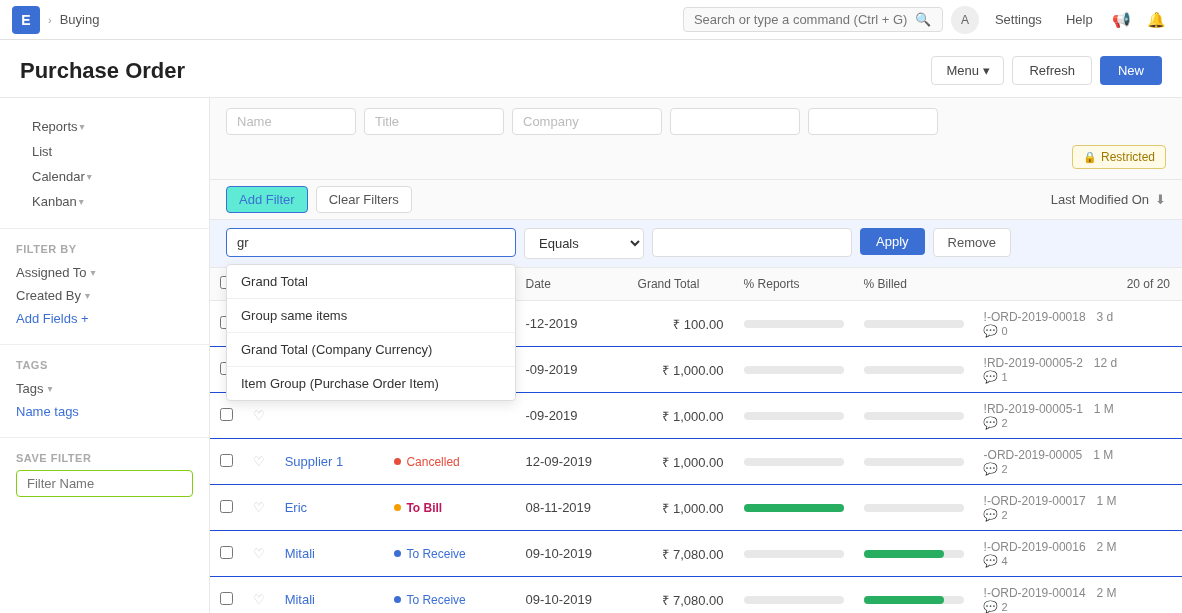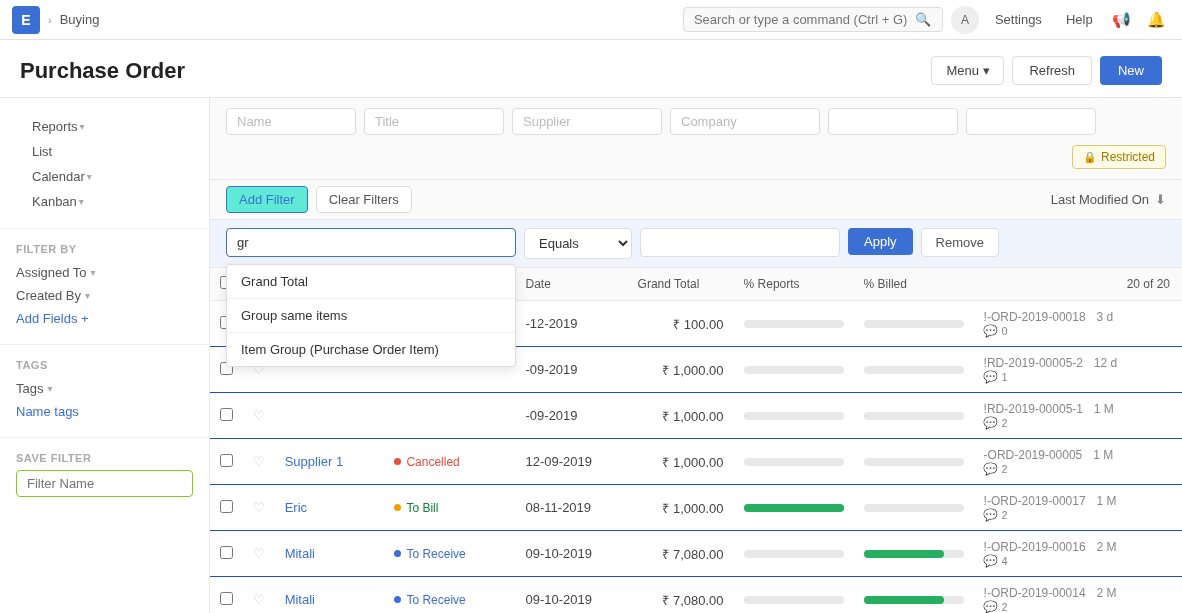--- a/index.html
+++ b/index.html
@@ -145,21 +145,21 @@
       box-shadow: 0 4px 12px rgba(0,0,0,0.1); z-index: 100;
     }
     .dropdown-item {
       padding: 9px 14px; cursor: pointer; font-size: 13px; color: #333;
       border-bottom: 1px solid #f0f0f0;
     }
     .dropdown-item:last-child { border-bottom: none; }
     .filter-equals-select {
       margin-left: 8px; padding: 6px 10px; border: 1px solid #ddd; border-radius: 4px;
       font-size: 13px; color: #333; background: #fff; cursor: pointer; outline: none;
-      width: 108px;
+      width: 120px;
     }
     .filter-value-input {
       margin-left: 8px; padding: 6px 10px; border: 1px solid #ddd; border-radius: 4px;
       font-size: 13px; color: #333; background: #fff; outline: none; width: 200px;
     }
     .btn-apply {
       margin-left: 8px; padding: 6px 16px; border: none; border-radius: 4px;
       background: #3b6fd4; color: #fff; font-size: 13px; cursor: pointer; font-weight: 500;
     }
     .btn-remove {
@@ -178,21 +178,21 @@
     tbody tr { border-bottom: 1px solid #1d4ed8; background: #fff; }
     td { padding: 8px 10px; color: #444; font-size: 13px; white-space: nowrap; }
     .checkbox-cell { width: 30px; }
     .heart-cell { width: 20px; color: #ccc; }
     .name-cell { font-weight: 500; color: #3b6fd4; cursor: pointer; }
     .status-badge {
       display: inline-flex; align-items: center; gap: 5px; padding: 2px 8px;
       border-radius: 10px; font-size: 12px; font-weight: 500;
     }
     .status-dot { width: 7px; height: 7px; border-radius: 50%; display: inline-block; }
-    .status-tobill { color: #15803d; }
+    .status-tobill { color: #be185d; font-weight: bold; }
     .status-tobill .status-dot { background: #f59c00; }
     .status-toreceive { color: #3b6fd4; }
     .status-toreceive .status-dot { background: #3b6fd4; }
     .status-cancelled { color: #e74c3c; }
     .status-cancelled .status-dot { background: #e74c3c; }
     .amount { text-align: right; }
     .progress-bar-cell { width: 120px; }
     .progress-bar-bg { background: #e8e8e8; border-radius: 4px; height: 8px; width: 100px; }
     .progress-bar-fill { height: 8px; border-radius: 4px; }
     .progress-green { background: #27ae60; }
@@ -285,21 +285,20 @@
       <input class="save-filter-input" type="text" placeholder="Filter Name" style="">
     </div>
   </aside>
 
   <div class="main-content">
 
     <div class="filter-bar">
       <div class="search-fields">
         <input class="search-input name" type="text" placeholder="Name" style="">
         <input class="search-input title" type="text" placeholder="Title" style="">
-        <input class="search-input supplier" type="text" placeholder="Supplier" style="">
         <input class="search-input company" type="text" placeholder="Company" style="">
         <input class="search-input extra" type="text" style="">
         <input class="search-input extra2" type="text" style="">
       </div>
       <div class="restricted-row">
         <div class="restricted-badge">
           <span class="lock-icon">🔒</span>
           <span>Restricted</span>
         </div>
       </div>
@@ -319,20 +318,23 @@
     <div class="filter-builder">
       <div class="filter-input-wrap">
         <input class="filter-text-input" type="text" value="gr" style="">
         
         <div class="dropdown-menu">
           <div class="dropdown-item">
             <span>Grand Total</span>
           </div>
           <div class="dropdown-item">
             <span>Group same items</span>
+          </div>
+          <div class="dropdown-item">
+            <span>Grand Total (Company Currency)</span>
           </div>
           <div class="dropdown-item">
             <span>Item Group (Purchase Order Item)</span>
           </div>
         </div>
       </div>
       <select class="filter-equals-select"><option>Equals</option></select>
       <input class="filter-value-input" type="text" style="">
       <button class="btn-apply">Apply</button>
       <button class="btn-remove">Remove</button>

